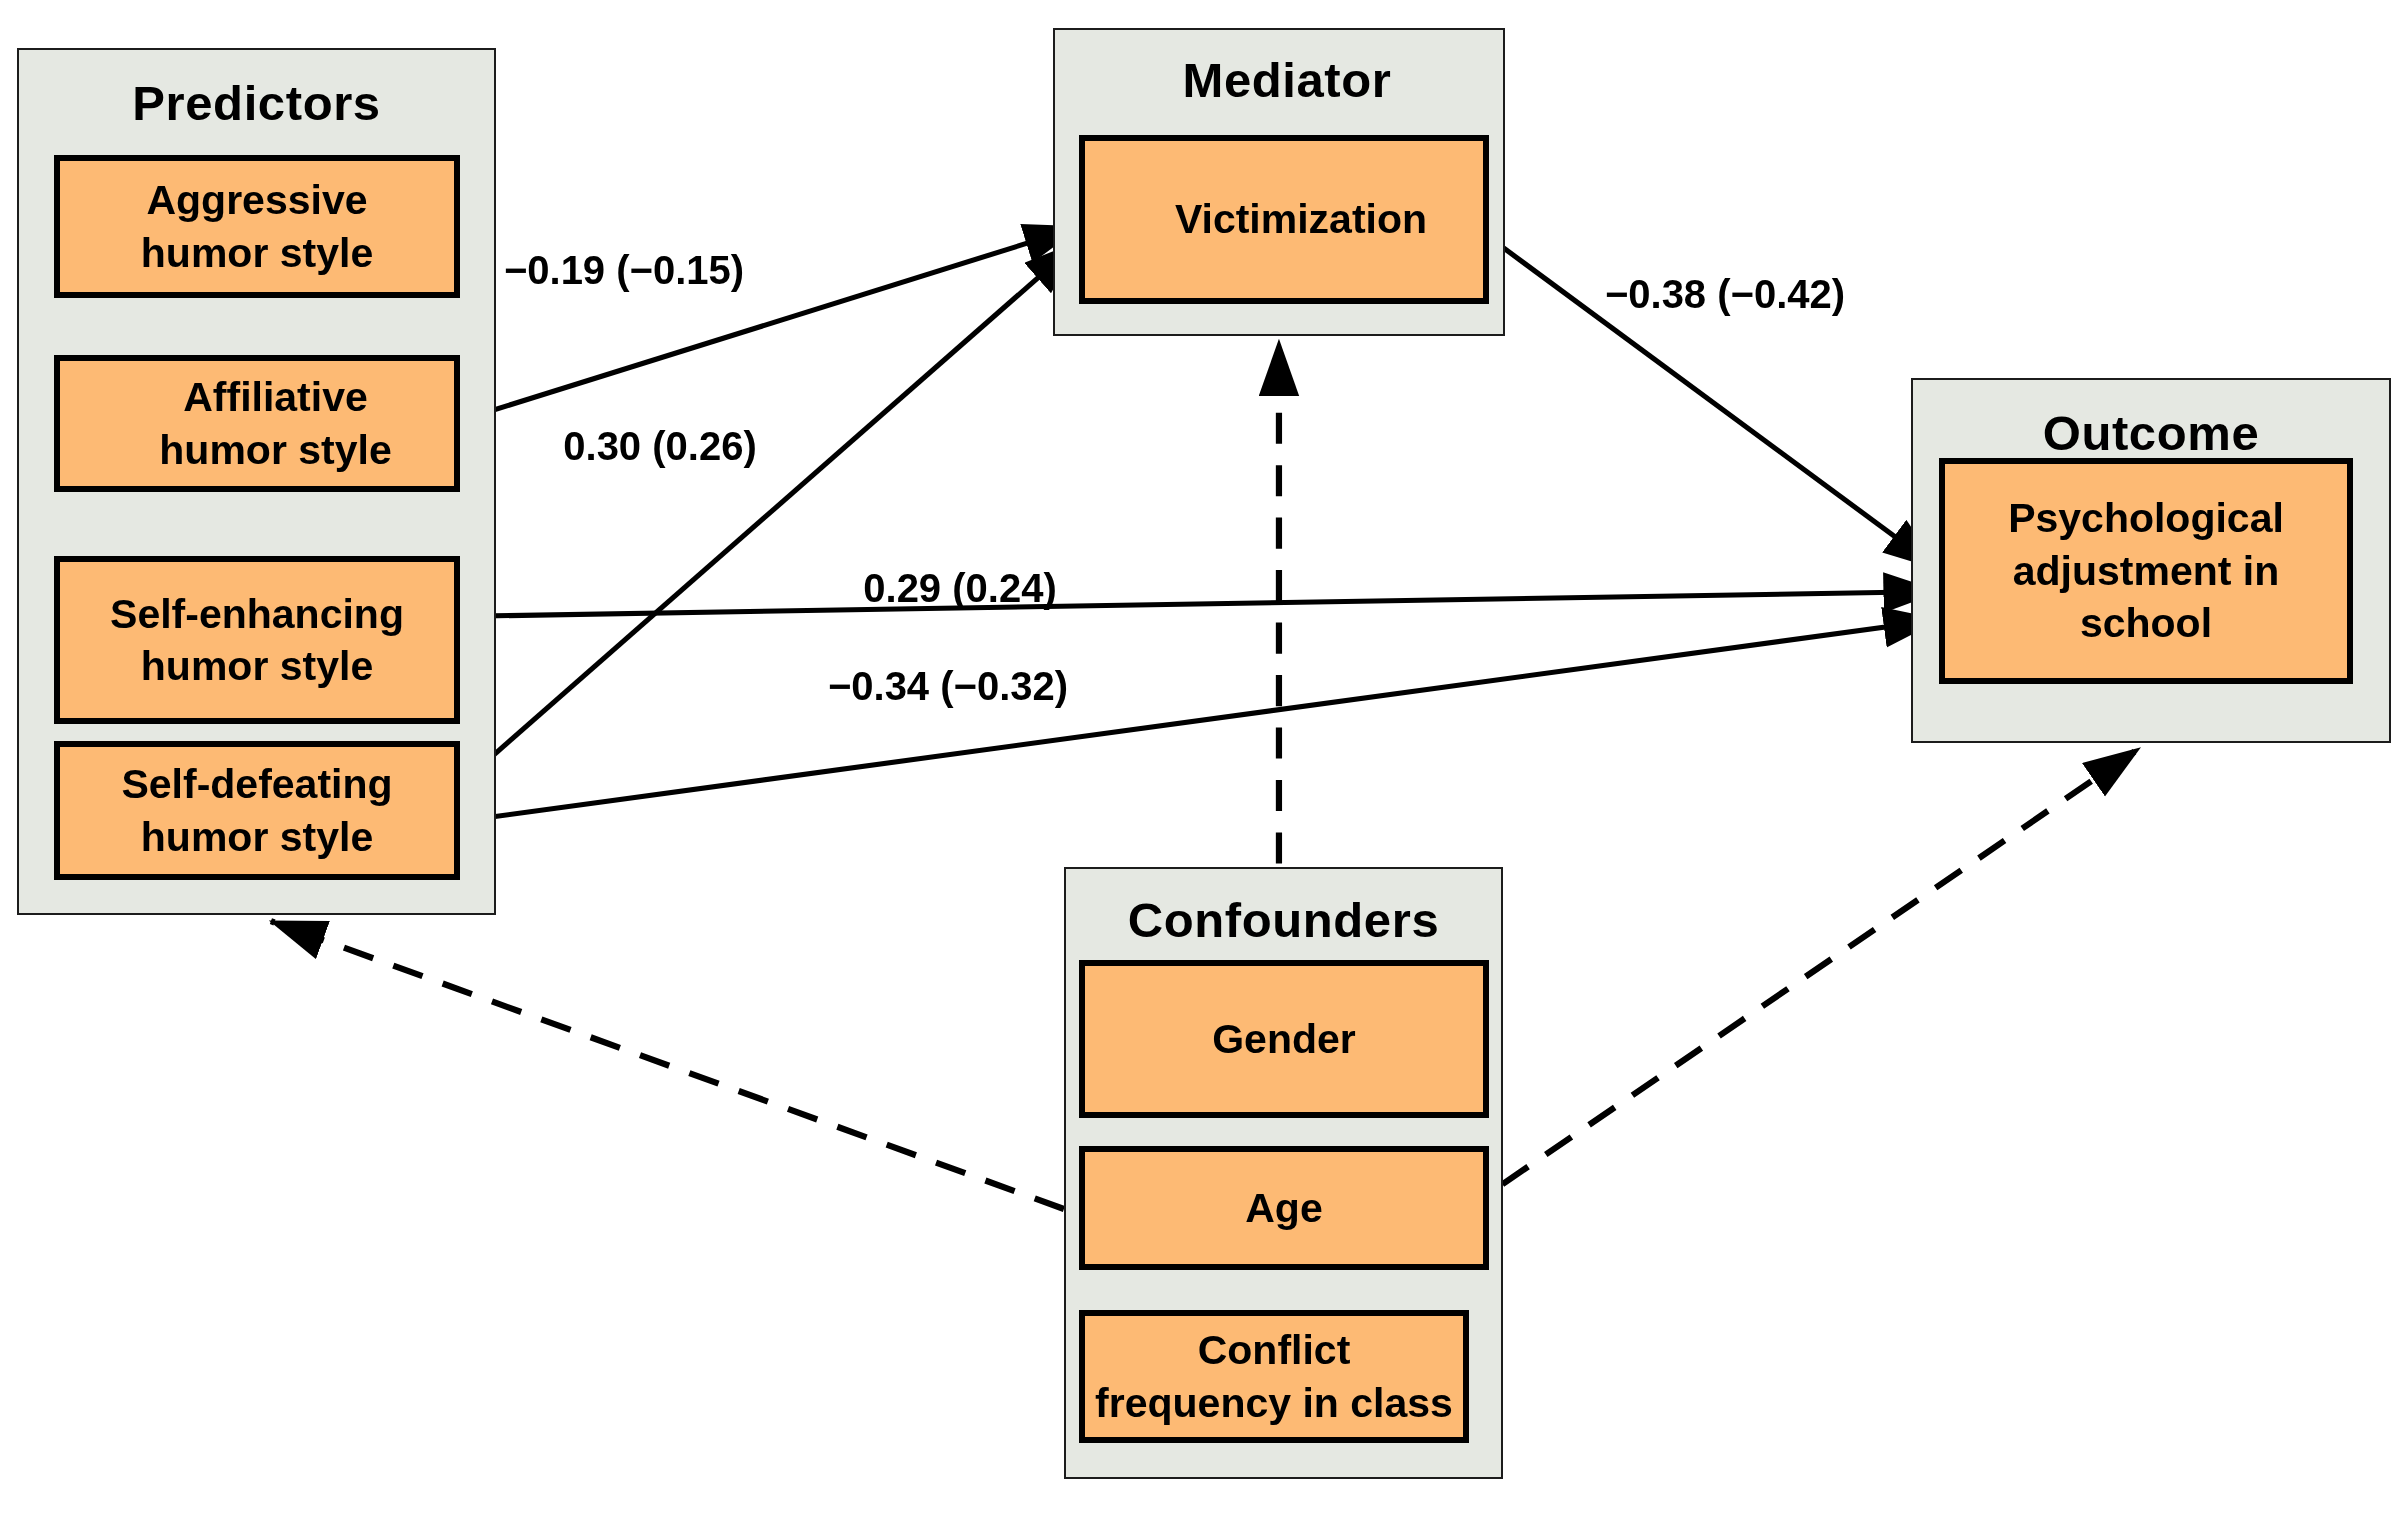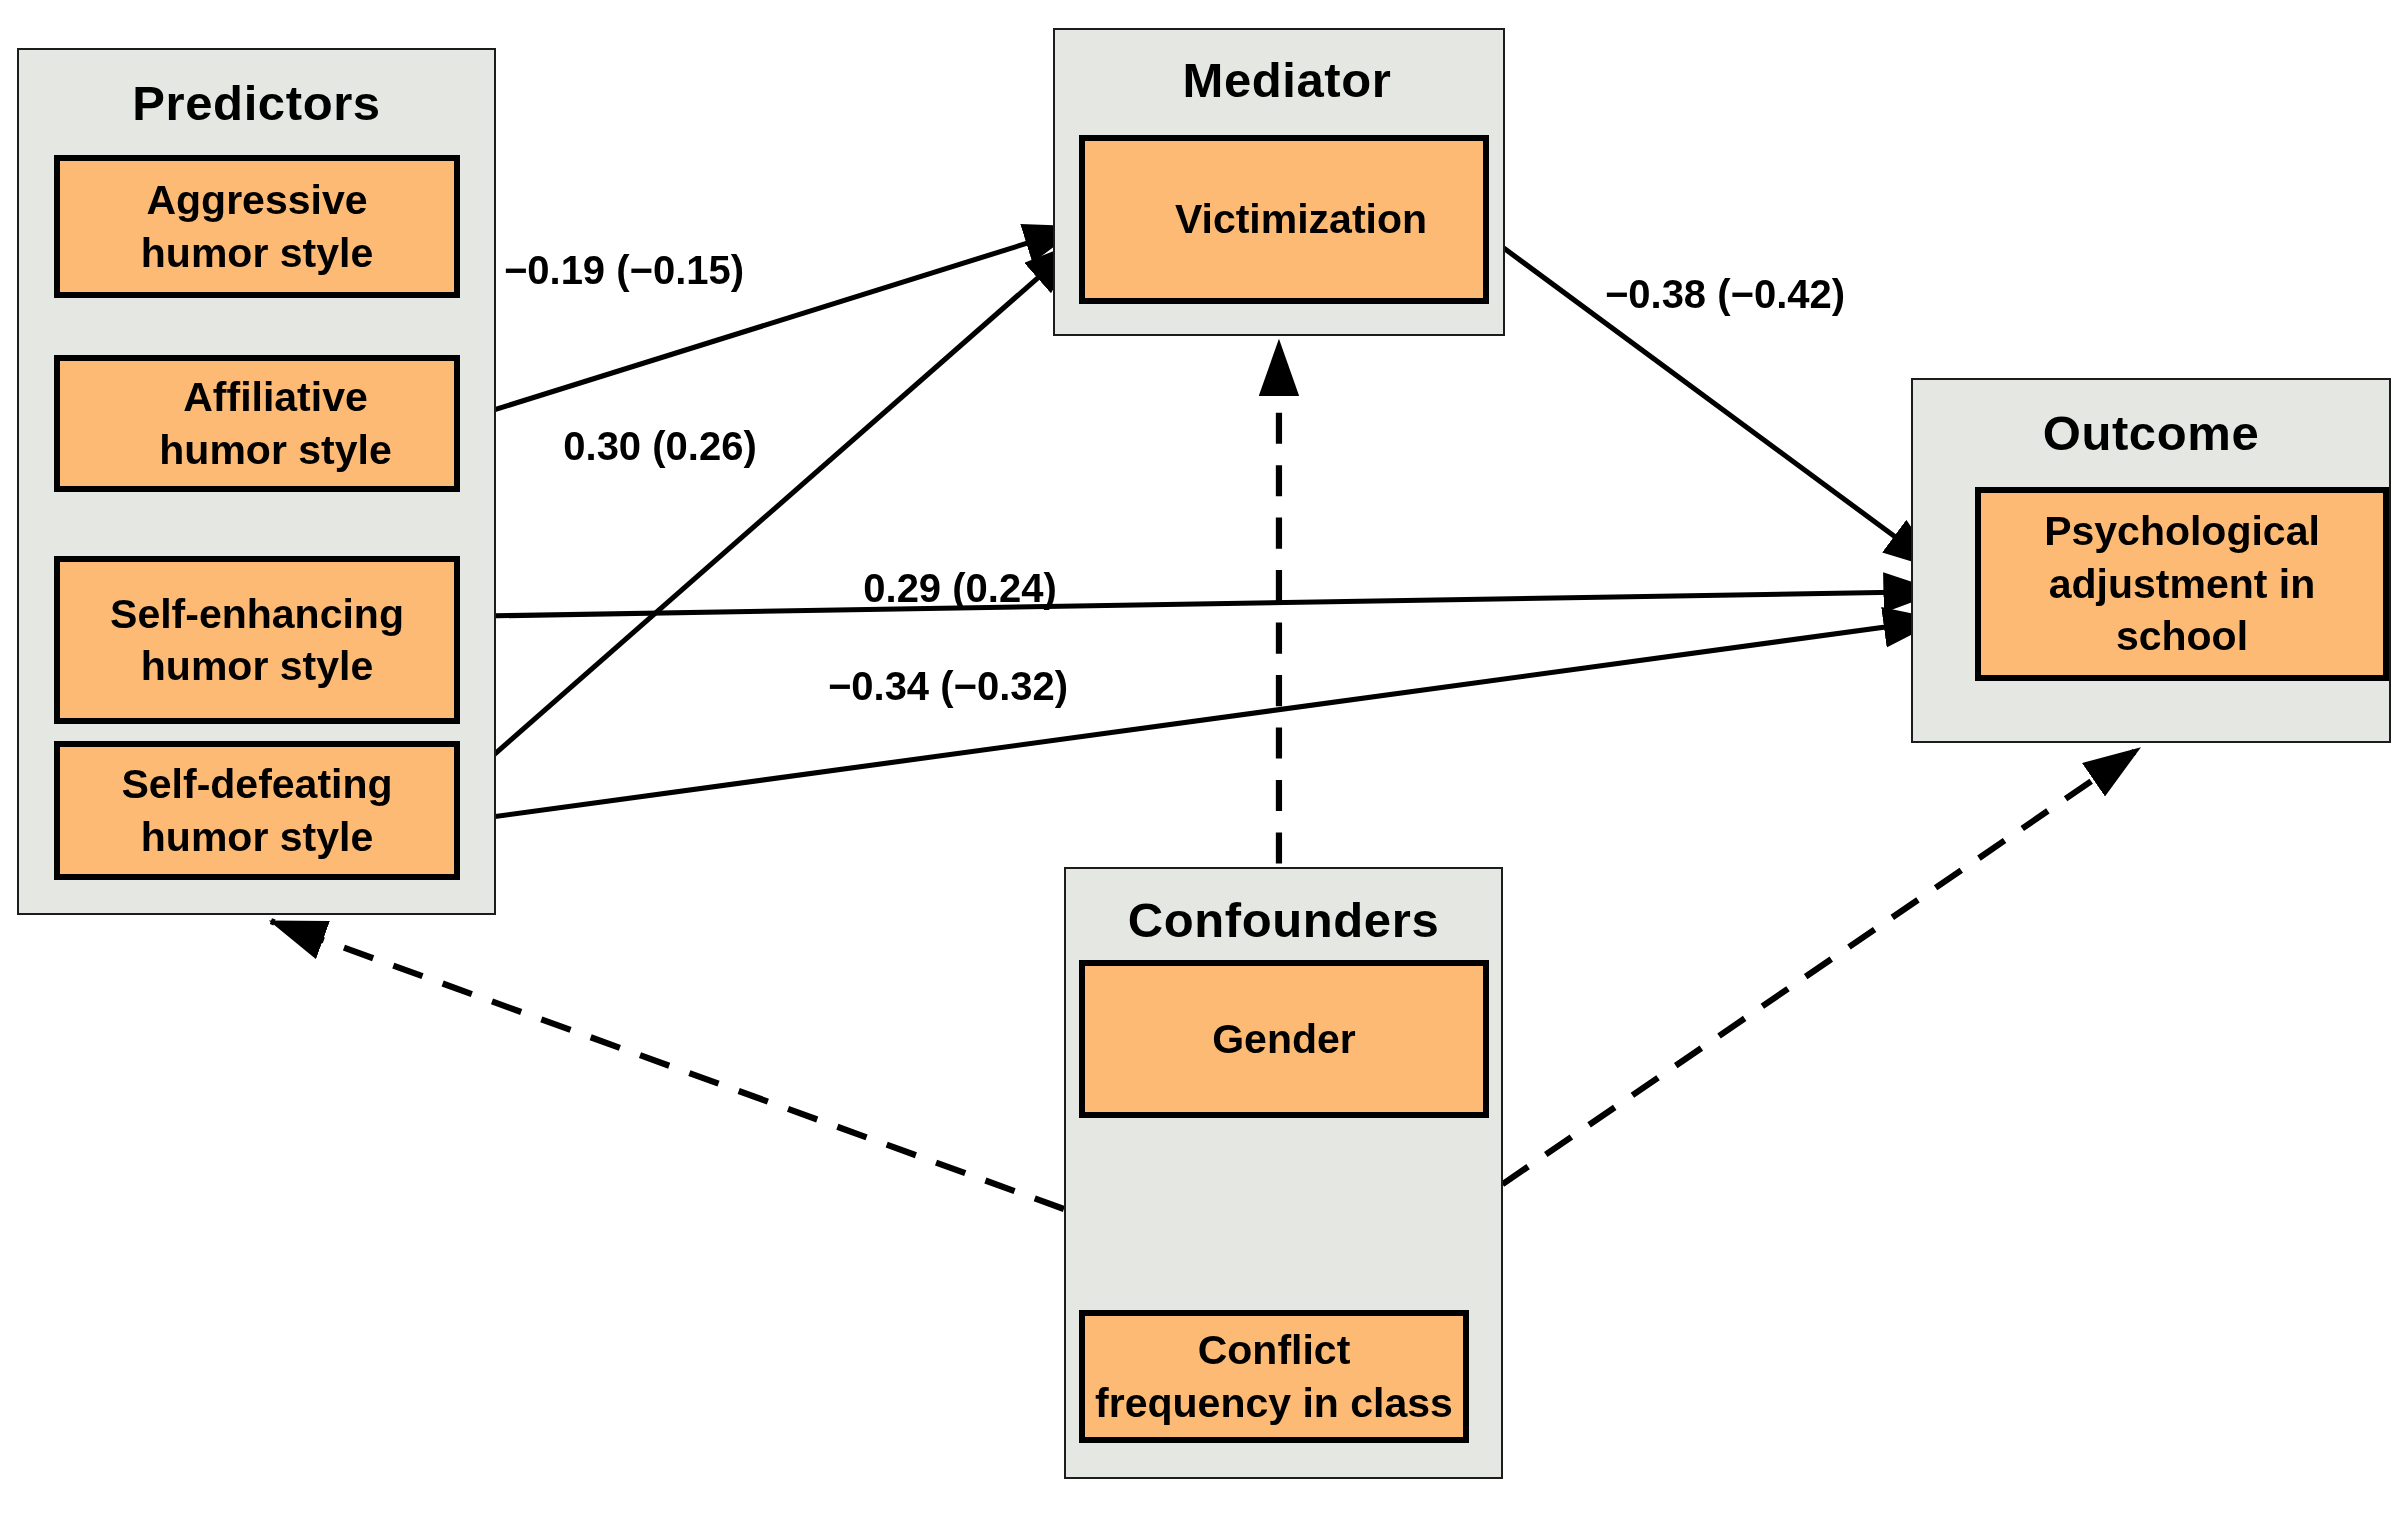--- a/index.html
+++ b/index.html
@@ -106,31 +106,34 @@
   <div class="group" style="left:1053px; top:28px; width:452px; height:308px;">
     <div class="group-title" style="top:21.5px;margin-left:16px;">Mediator</div>
   </div>
   <div class="item" style="left:1079px; top:135px; width:410px; height:169px;padding-left:34px;">
     <span class="item-label">Victimization</span>
   </div>
 
   <div class="group" style="left:1911px; top:378px; width:480px; height:365px;">
     <div class="group-title" style="top:25.4px;">Outcome</div>
   </div>
-  <div class="item" style="left:1939px; top:487px; width:414px; height:194px;margin-left:36px;">
+  <div class="item" style="left:1939px; top:458px; width:414px; height:226px;">
     <span class="item-label">Psychological
 adjustment in
 school</span>
   </div>
 
   <div class="group" style="left:1064px; top:867px; width:439px; height:612px;">
     <div class="group-title" style="top:22.6px;">Confounders</div>
   </div>
   <div class="item" style="left:1079px; top:960px; width:410px; height:158px;">
     <span class="item-label">Gender</span>
+  </div>
+  <div class="item" style="left:1079px; top:1146px; width:410px; height:124px;">
+    <span class="item-label">Age</span>
   </div>
   <div class="item" style="left:1079px; top:1310px; width:390px; height:133px;">
     <span class="item-label">Conflict
 frequency in class</span>
   </div>
 
   <div class="edge-label" style="left:624px; top:270px;text-align:right;">−0.19 (−0.15)</div>
   <div class="edge-label" style="left:660px; top:446px;">0.30 (0.26)</div>
   <div class="edge-label" style="left:960px; top:588px;">0.29 (0.24)</div>
   <div class="edge-label" style="left:948px; top:686px;">−0.34 (−0.32)</div>

